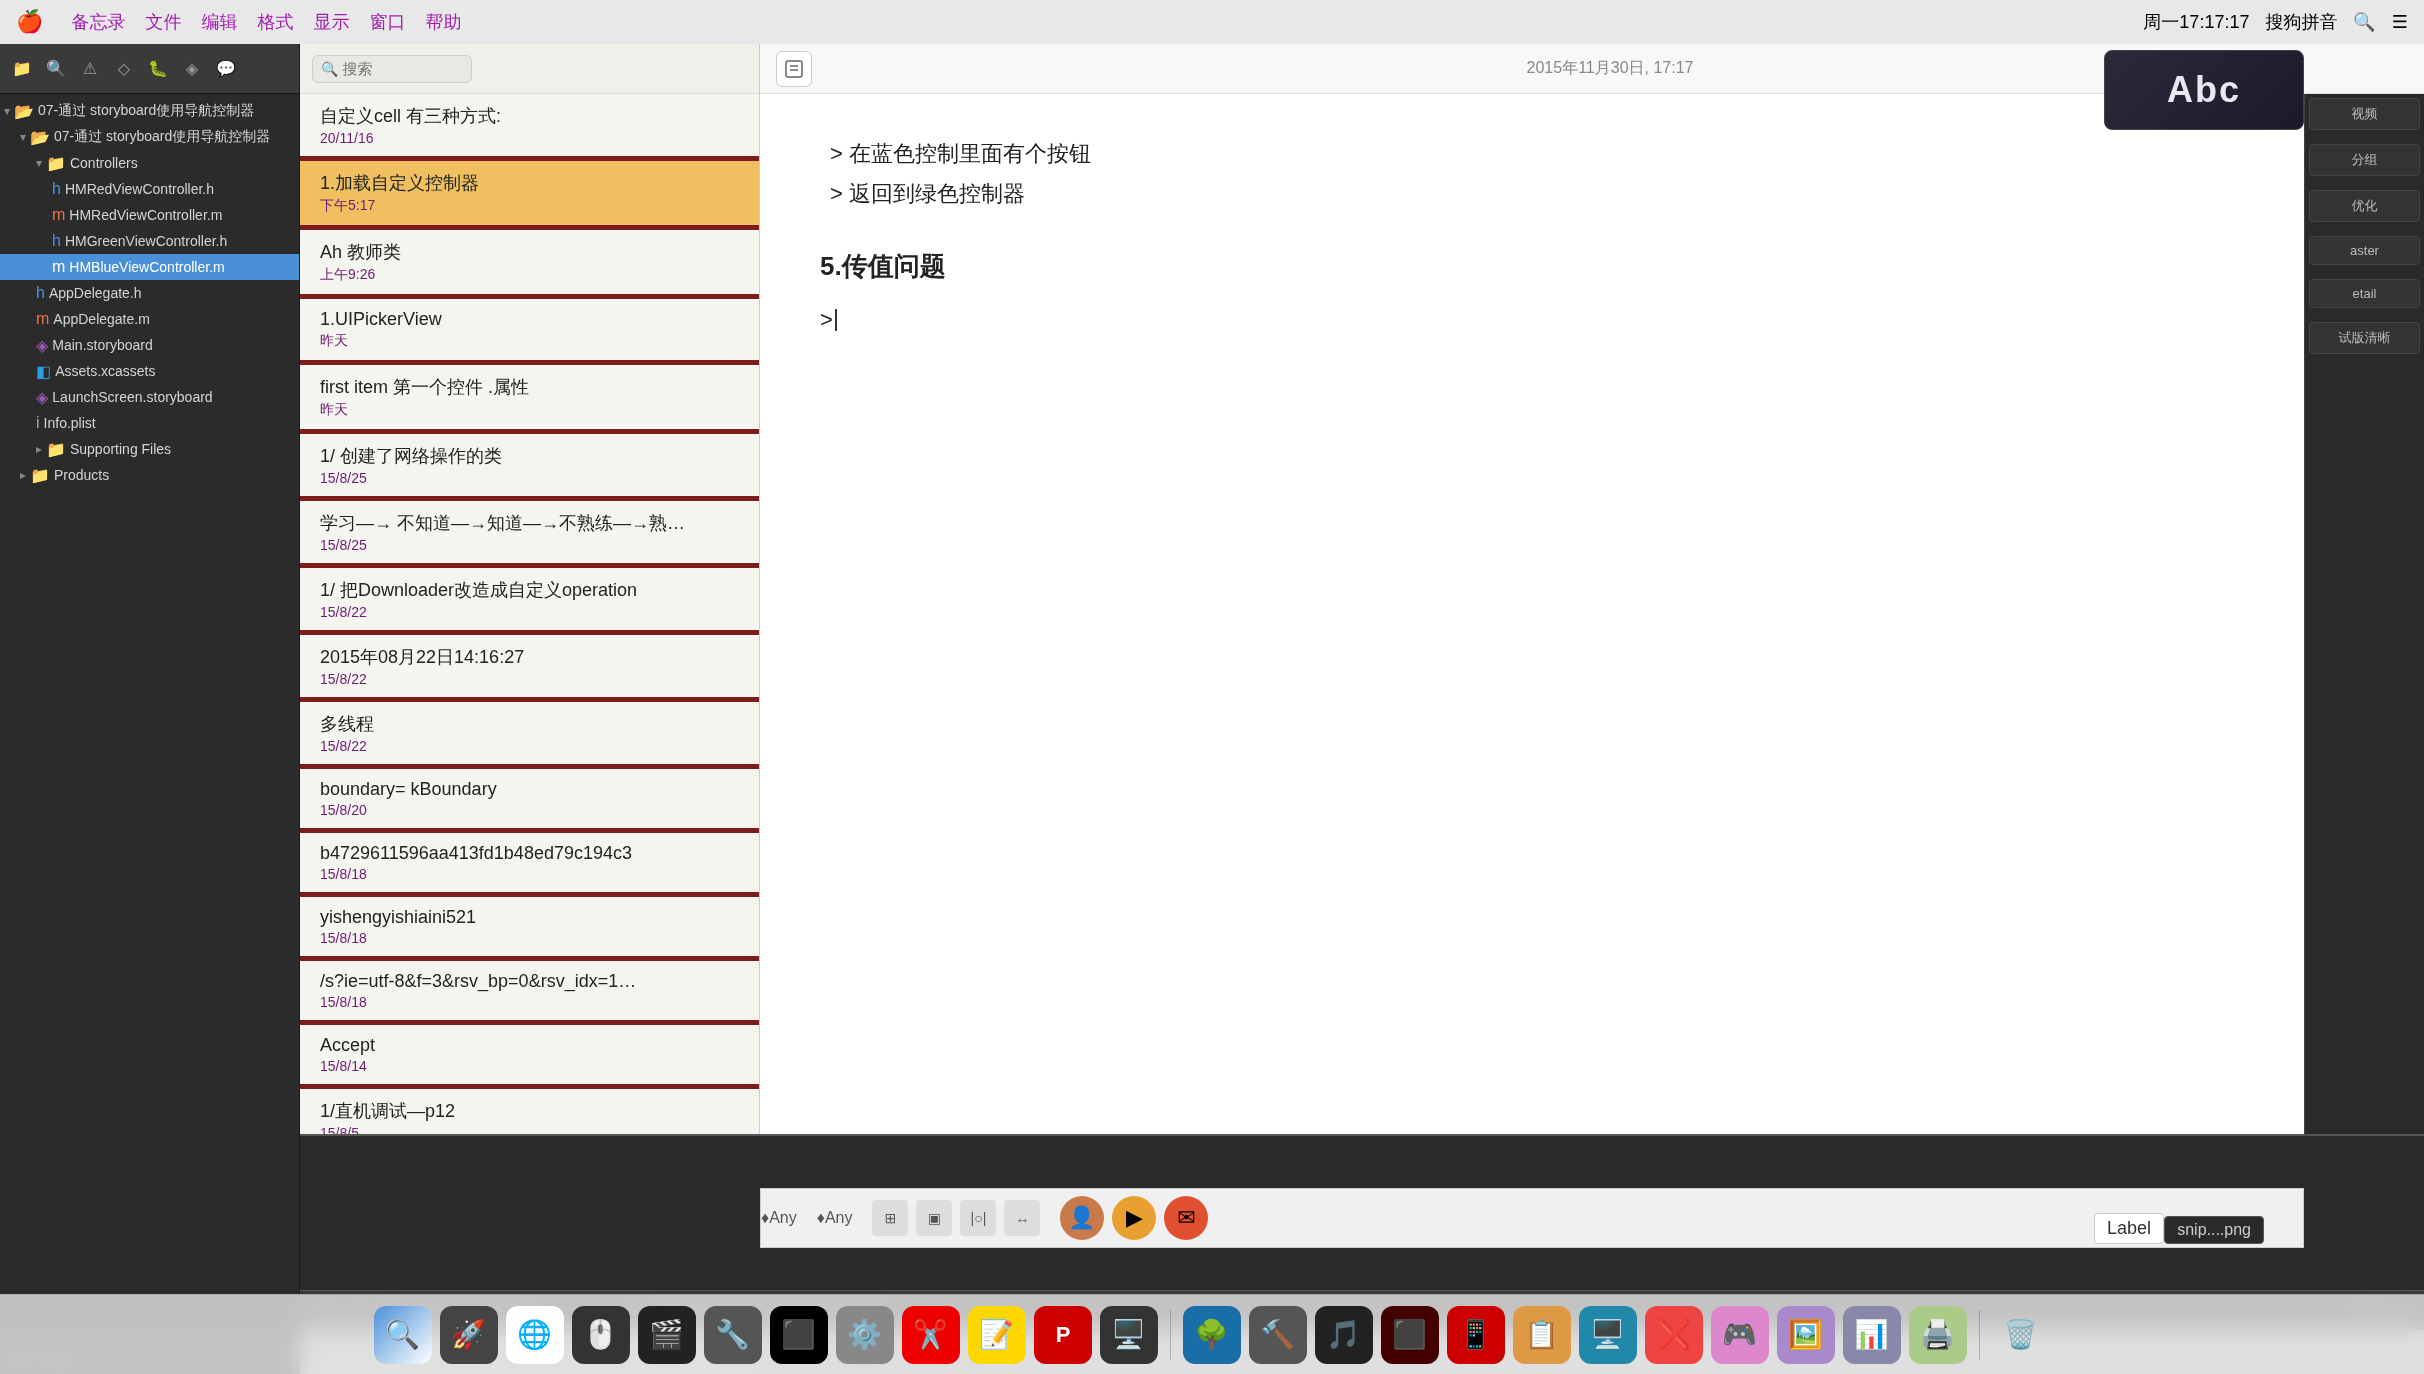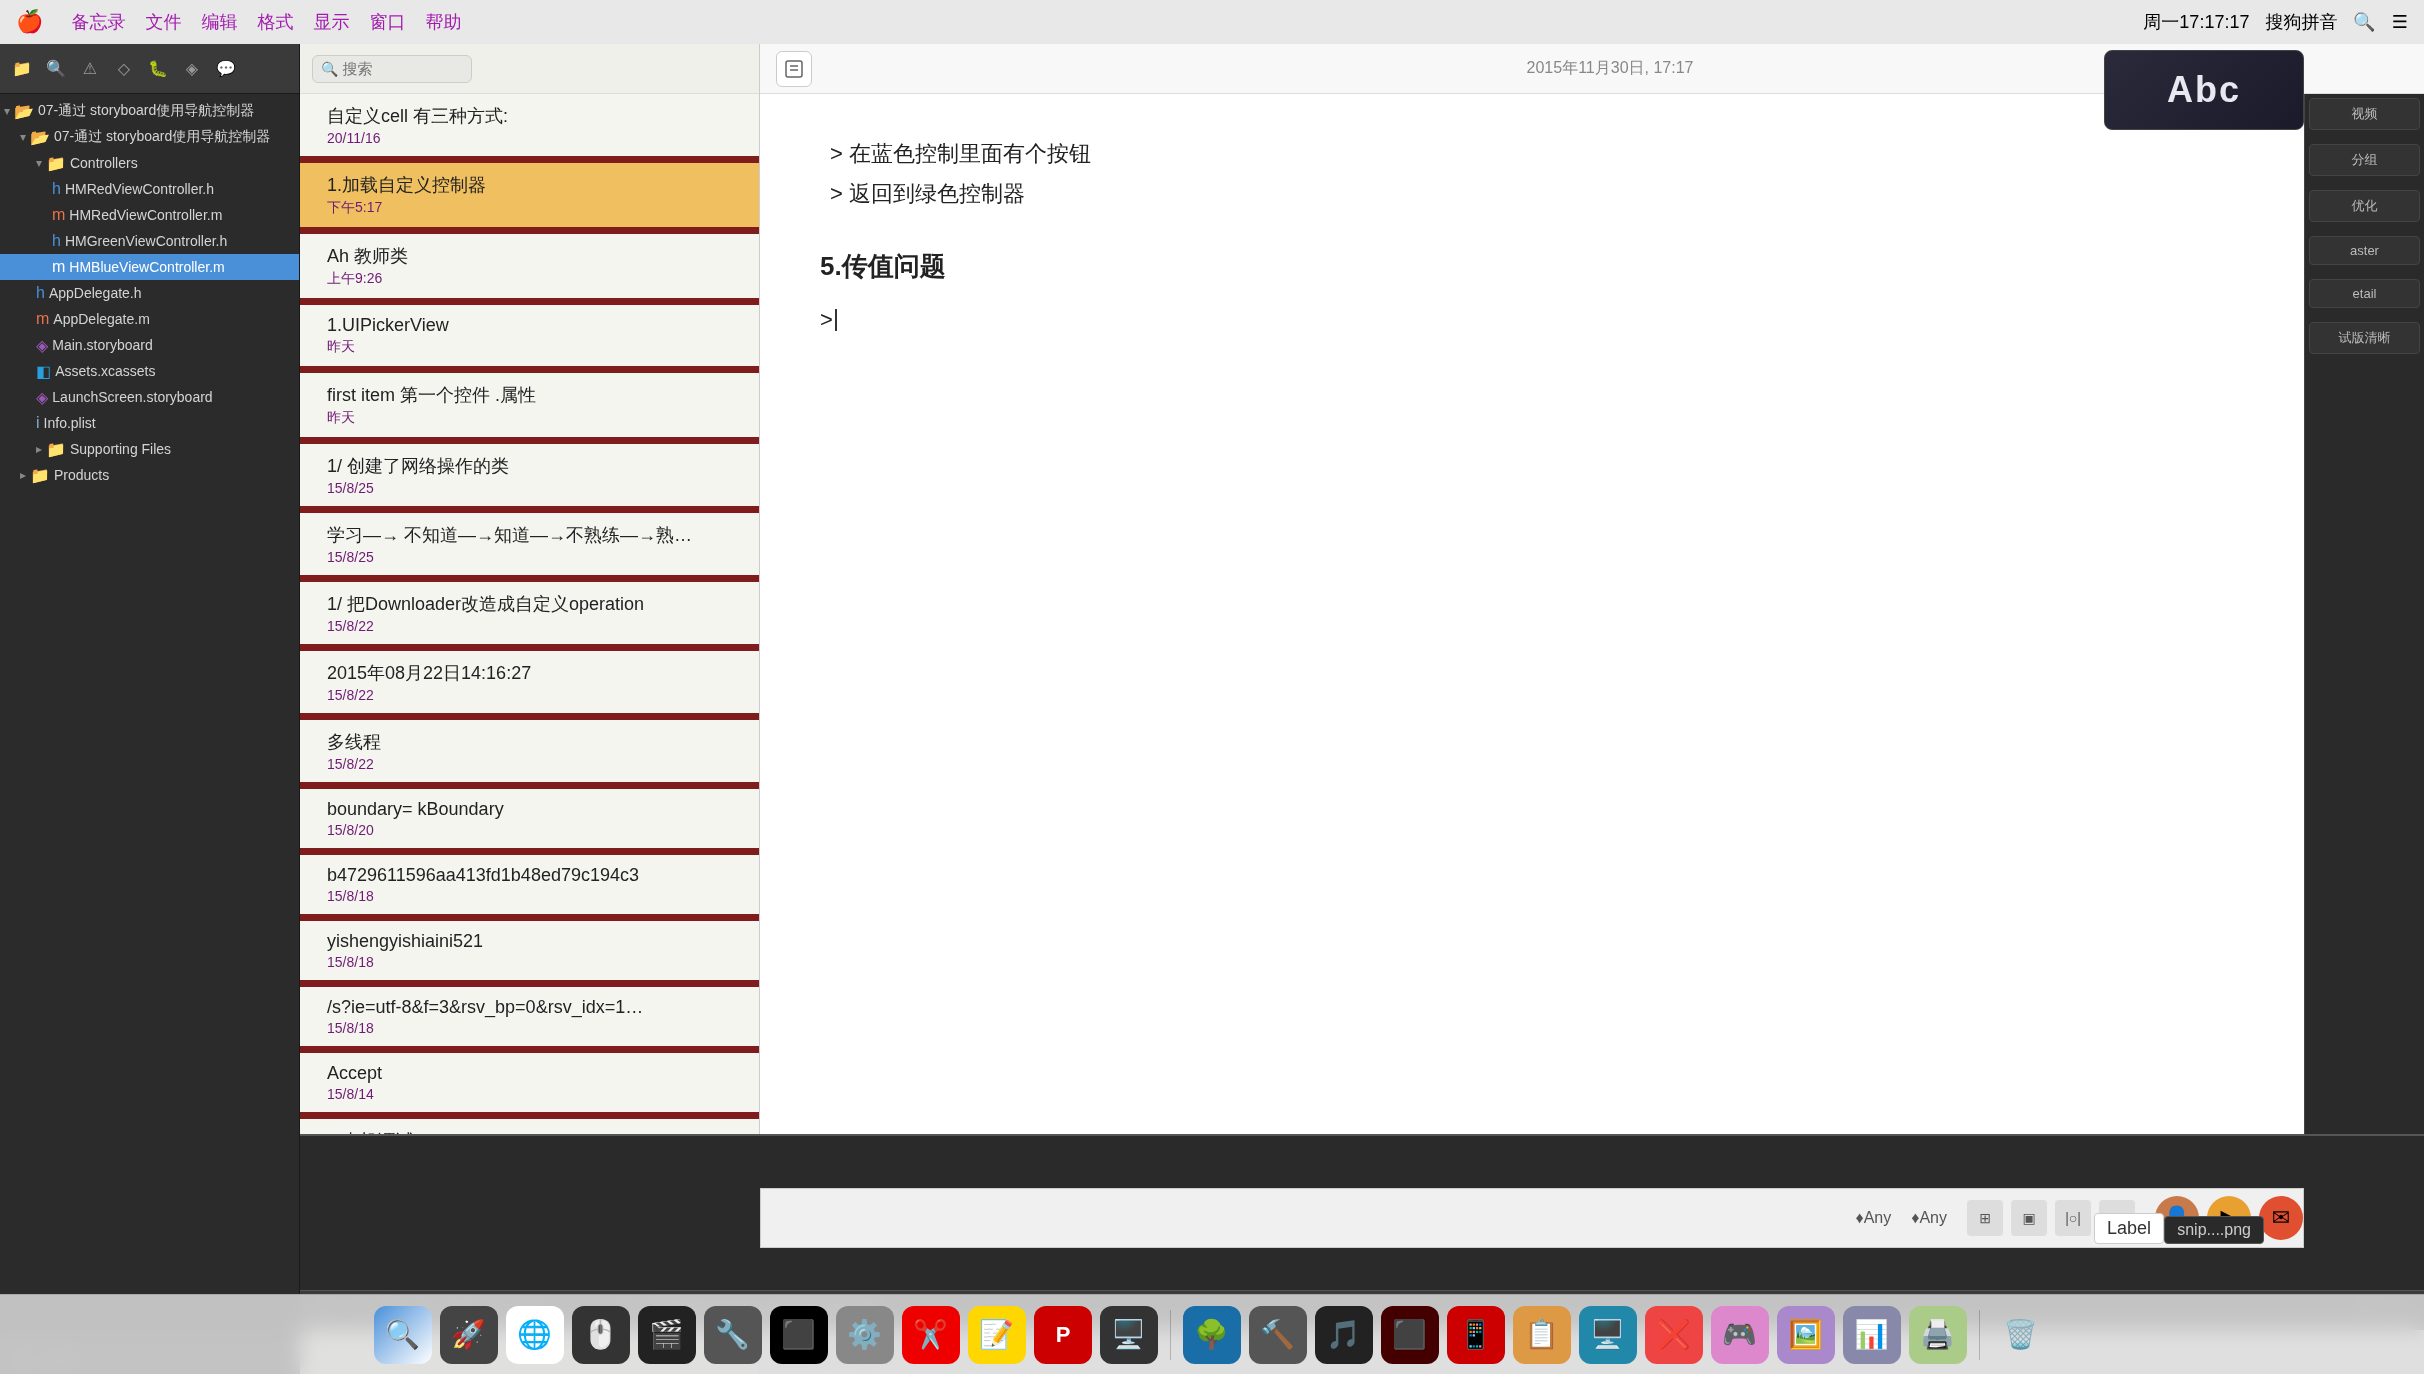--- a/index.html
+++ b/index.html
@@ -156,22 +156,22 @@
     }
     .search-icon-small { color: #888; font-size: 14px; }
 
     .notes-list {
       flex: 1;
       overflow-y: auto;
       background: #f5f5f0;
     }
 
     .note-item {
-      padding: 10px 27px;
-      border-bottom: 7px solid #7f1d1d;
+      padding: 10px 20px;
+      border-bottom: 5px solid #7f1d1d;
       cursor: pointer;
     }
     .note-item.selected { background: #f0c060; }
     .note-item-title {
       font-size: 18px;
       font-weight: 500;
       color: #222;
       white-space: nowrap;
       overflow: hidden;
       text-overflow: ellipsis;
@@ -357,21 +357,21 @@
     .storyboard-controls {
       position: absolute;
       bottom: 126px;
       left: 760px;
       right: 120px;
       height: 60px;
       background: #f0f0f0;
       border: 1px solid #ccc;
       display: flex;
       align-items: center;
-      justify-content: flex-end;
+      justify-content: flex-start;
       gap: 20px;
     }
     .sb-any { font-size: 16px; color: #555; }
     .sb-icons {
       display: flex;
       gap: 8px;
       align-items: center;
     }
     .sb-icon {
       width: 36px;

